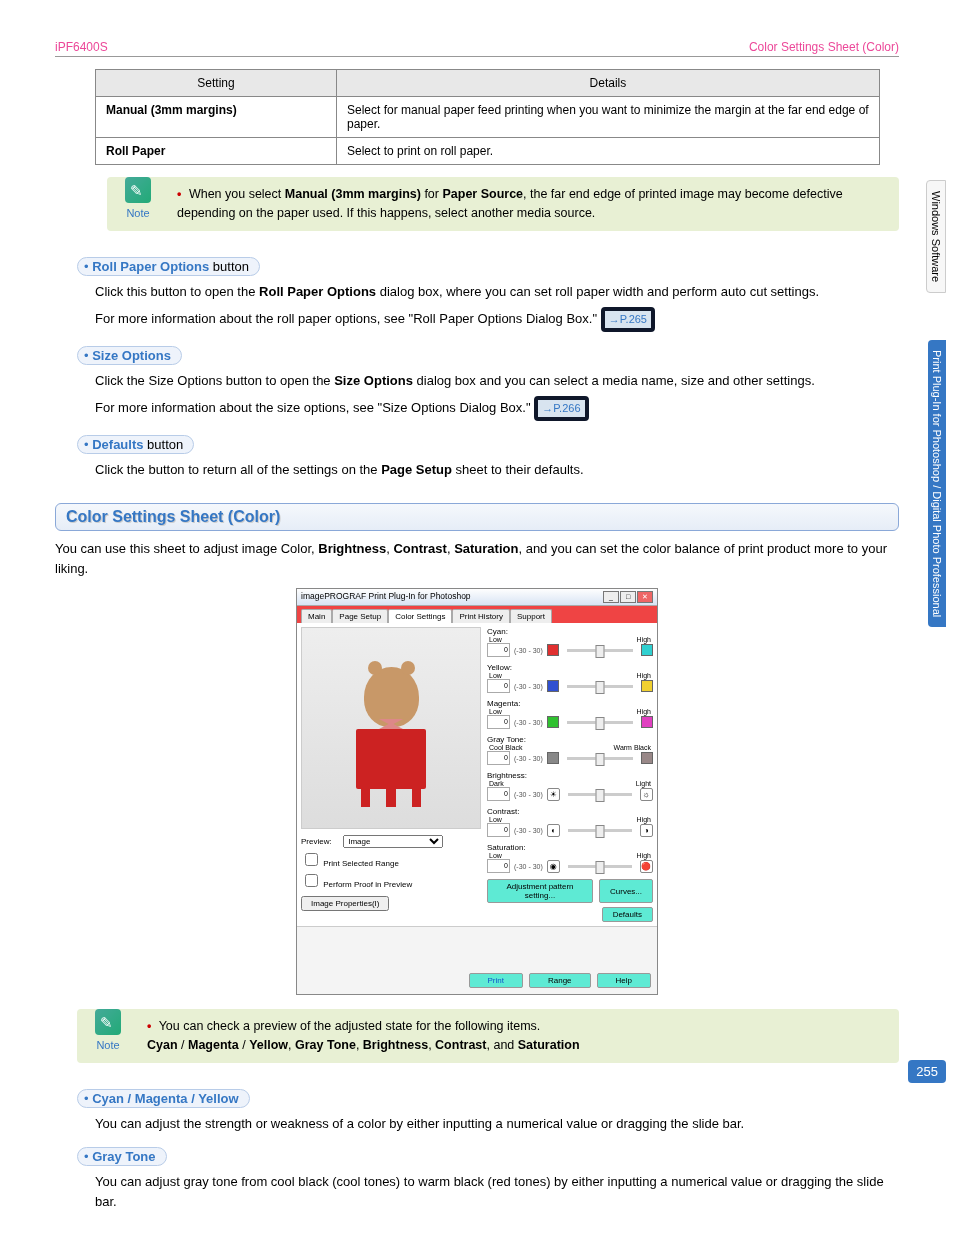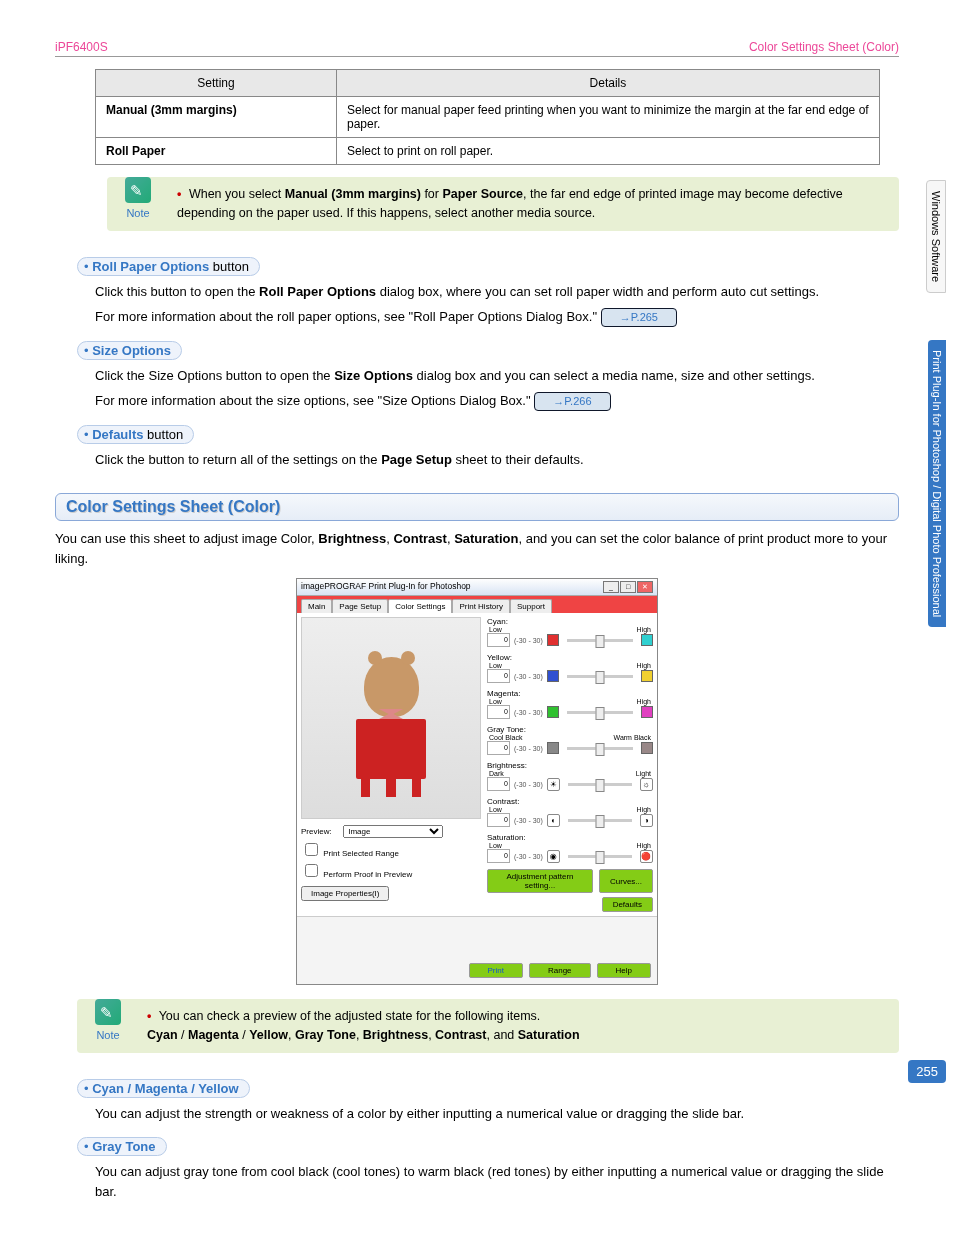--- a/index.html
+++ b/index.html
@@ -87,23 +87,23 @@
 .sub-heading .bold { color: #3577c4; font-weight: bold; }
 .sub-heading .normal { color: #000; }
 .body-text {
   margin: 2px 0 6px 40px;
   line-height: 1.5;
   font-size: 13px;
 }
 .page-ref {
   display: inline-block;
   background: #d8e4f0;
-  border: 1px solid #0f172a;
+  border: 4px solid #0f172a;
   border-radius: 4px;
-  padding: 0 18px;
+  padding: 0 4px;
   font-size: 11px;
   color: #3577c4;
 }
 .section-title-bar {
   margin-top: 24px;
   border: 1px solid #8aa8d8;
   border-radius: 6px;
   padding: 4px 10px;
   background: linear-gradient(#f5f8fc,#e6edf7);
 }
@@ -188,21 +188,21 @@
 .slider-row .lbl { display: block; }
 .slider-row .labels { display: flex; justify-content: space-between; font-size: 7px; padding: 0 2px; }
 .slider-row .ctrl-line { display: flex; align-items: center; gap: 4px; }
 .spin { width: 20px; height: 12px; border: 1px solid #aaa; font-size: 7px; text-align: right; padding-right: 1px; background: #fff; display: inline-block; line-height: 12px; }
 .range-txt { font-size: 7px; color: #555; }
 .swatch { width: 10px; height: 10px; display: inline-block; border: 1px solid #666; }
 .slider-track { flex: 1; height: 3px; background: #ccc; position: relative; margin: 0 4px; }
 .slider-thumb { position: absolute; left: 50%; top: -4px; width: 7px; height: 11px; background: #eee; border: 1px solid #888; transform: translateX(-50%); }
 .right-icon { width: 11px; height: 11px; display: inline-flex; align-items: center; justify-content: center; border: 1px solid #888; border-radius: 2px; font-size: 8px; }
 .btn-row { display: flex; gap: 6px; margin: 6px 0 2px; justify-content: flex-start; }
-.dlg-btn { font-size: 8px; padding: 2px 10px; border: 1px solid #999; background: #84cc16; border-radius: 2px; }
+.dlg-btn { font-size: 8px; padding: 2px 10px; border: 1px solid #999; background: #5eead4; border-radius: 2px; }
 .defaults-row { text-align: right; margin-top: 4px; }
 .main-btn-row { display: flex; justify-content: flex-end; gap: 6px; padding: 6px; border-top: 1px solid #ccc; background: #f4f4f4; }
 .main-btn-row .dlg-btn { padding: 2px 18px; margin-top: 40px; }
 .side-tab {
   position: absolute;
   right: 8px;
   writing-mode: vertical-rl;
   font-size: 11px;
   padding: 10px 3px;
 }

